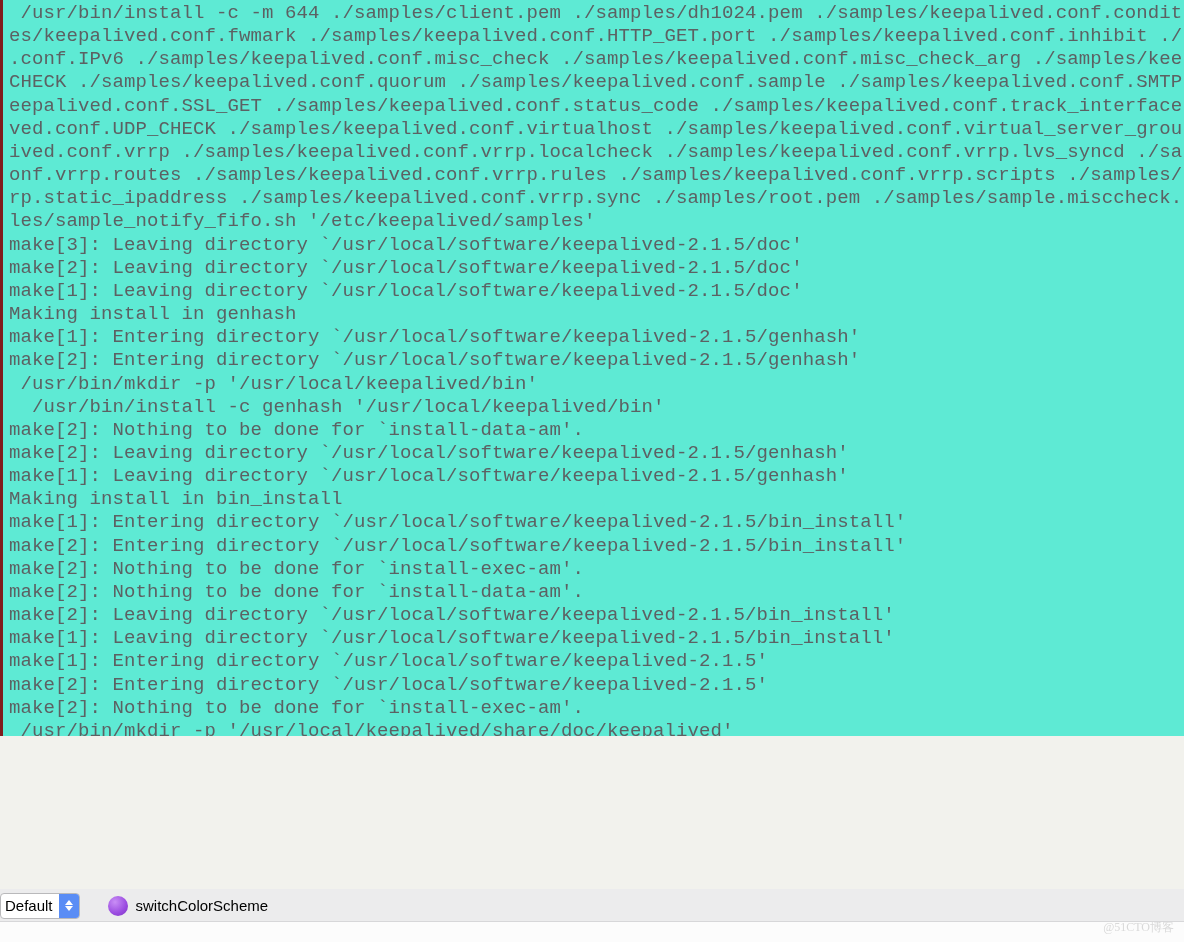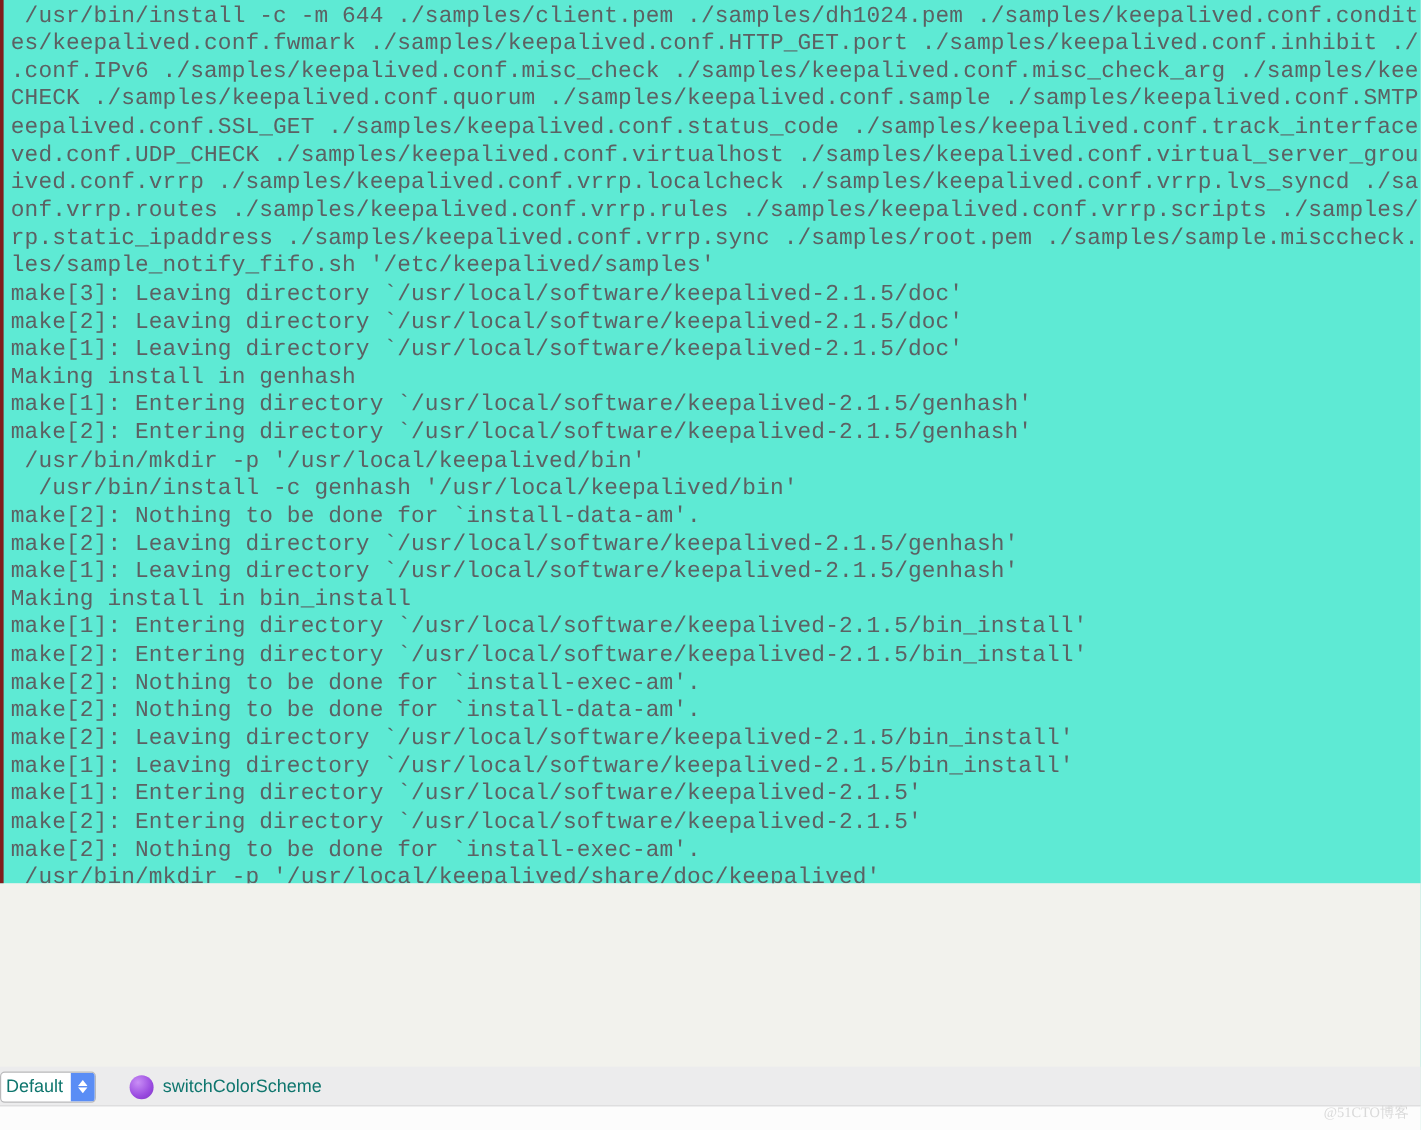--- a/index.html
+++ b/index.html
@@ -32,21 +32,21 @@
     top: 889px;
     left: 0;
     width: 1184px;
     height: 33px;
     background: #ececed;
     display: flex;
     align-items: center;
     padding-left: 0;
     font-family: -apple-system, "Helvetica Neue", Arial, sans-serif;
     font-size: 15px;
-    color: #0f766e;
+    color: #000000;
   }
   .select {
     display: flex;
     align-items: center;
     height: 26px;
     border: 1px solid #b9b9bb;
     background: #ffffff;
     border-radius: 4px;
     overflow: hidden;
     margin-left: 0;

